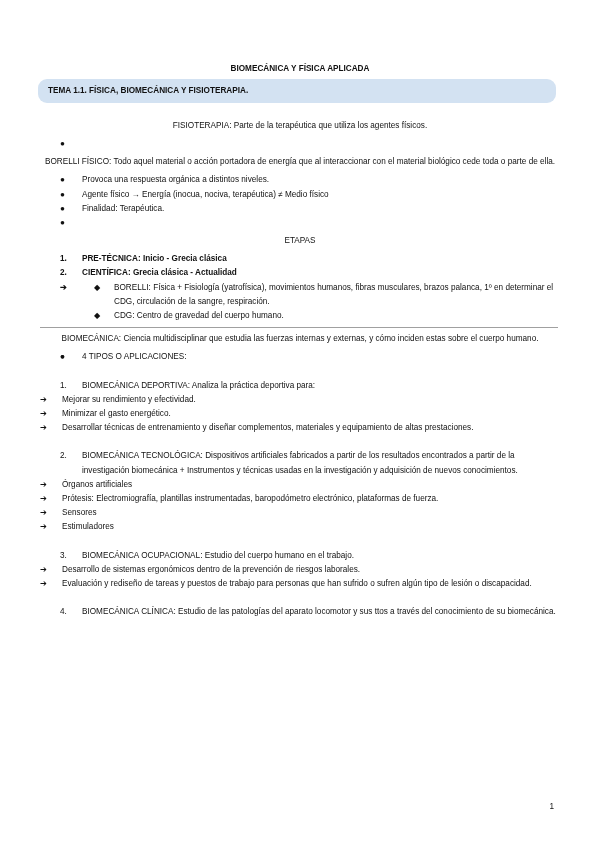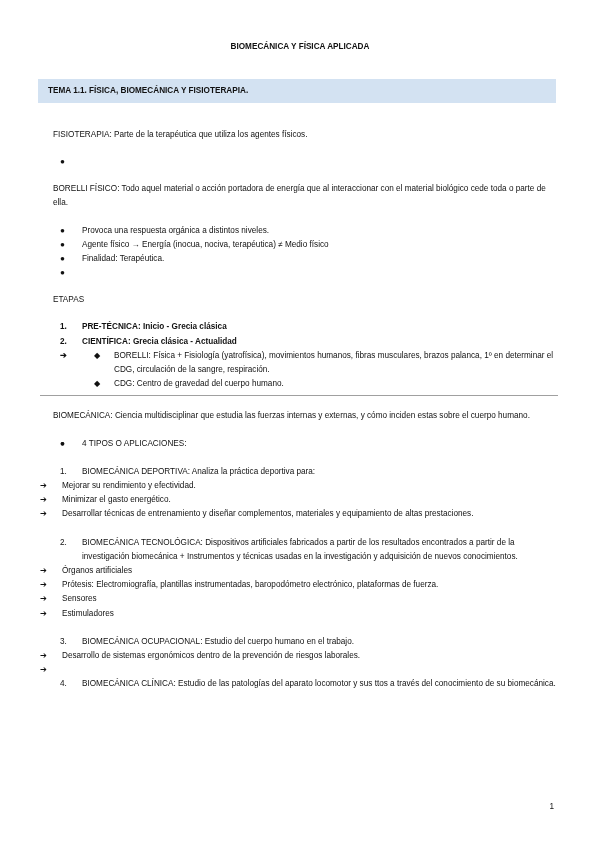--- a/index.html
+++ b/index.html
@@ -1,22 +1,22 @@
 <!DOCTYPE html>
 <html><head>
 <meta charset="utf-8">
 <style>
   html, body { margin: 0; padding: 0; background: #ffffff; }
   body { width: 600px; height: 848px; position: relative; font-family: "Liberation Sans", sans-serif; color: #111; font-size: 8.2px; line-height: 14.2px; overflow: hidden; }
   .page { position: absolute; left: 0; top: 0; width: 600px; height: 848px; }
-  .doc-title { position: absolute; top: 40px; left: 0; width: 600px; text-align: center; font-weight: bold; font-size: 8.2px; }
-  .tema-box { position: absolute; left: 38px; top: 79px; width: 518px; height: 24px; background: #d3e2f2; }
+  .doc-title { position: absolute; top: 62px; left: 0; width: 600px; text-align: center; font-weight: bold; font-size: 8.2px; }
+  .tema-box { position: absolute; left: 38px; top: 79px; width: 518px; height: 24px; background: #d3e2f2; border-radius: 9px; }
   .tema-box span { position: absolute; left: 10px; top: 5px; font-weight: bold; font-size: 8.2px; }
   .content { position: absolute; left: 40px; top: 115px; width: 520px; }
-  p { margin: 13px; }
+  p { margin: 4px; text-align: center; }
   .gap { height: 14px; }
   .li { position: relative; padding-left: 42px; }
   .li .mk { position: absolute; left: 20px; top: 0; width: 16px; text-align: left; }
   .li2 { position: relative; padding-left: 74px; }
   .li2 .mk { position: absolute; left: 54px; top: 0; }
   .b { font-weight: bold; }
   hr.sep { border: none; border-top: 1px solid #a0a0a0; margin: 4px 0 4px 0; width: 518px; }
   .pagenum { position: absolute; right: 46px; top: 800px; font-size: 8.2px; }
 </style>
 </head>
@@ -82,21 +82,21 @@
       <div class="li" style="padding-left:22px"><span class="mk" style="left:0">➔</span><span>Prótesis: Electromiografía, plantillas instrumentadas, baropodómetro electrónico, plataformas de fuerza.</span></div>
       <div class="li" style="padding-left:22px"><span class="mk" style="left:0">➔</span><span>Sensores</span></div>
       <div class="li" style="padding-left:22px"><span class="mk" style="left:0">➔</span><span>Estimuladores</span></div>
     </section>
 
     <div class="gap"></div>
 
     <section>
       <div class="li"><span class="mk">3.</span><span>BIOMECÁNICA OCUPACIONAL:</span><span> Estudio del cuerpo humano en el trabajo.</span></div>
       <div class="li" style="padding-left:22px"><span class="mk" style="left:0">➔</span><span>Desarrollo de sistemas ergonómicos dentro de la prevención de riesgos laborales.</span></div>
-      <div class="li" style="padding-left:22px"><span class="mk" style="left:0">➔</span></div>
+      <div class="li" style="padding-left:22px"><span class="mk" style="left:0">➔</span><span>Evaluación y rediseño de tareas y puestos de trabajo para personas que han sufrido o sufren algún tipo de lesión o discapacidad.</span></div>
     </section>
 
     <div class="gap"></div>
 
     <section>
       <div class="li"><span class="mk">4.</span><span>BIOMECÁNICA CLÍNICA:</span><span> Estudio de las patologías del aparato locomotor y sus ttos a través del conocimiento de su biomecánica.</span></div>
     </section>
   </div>
 
   <div class="pagenum">1</div>

